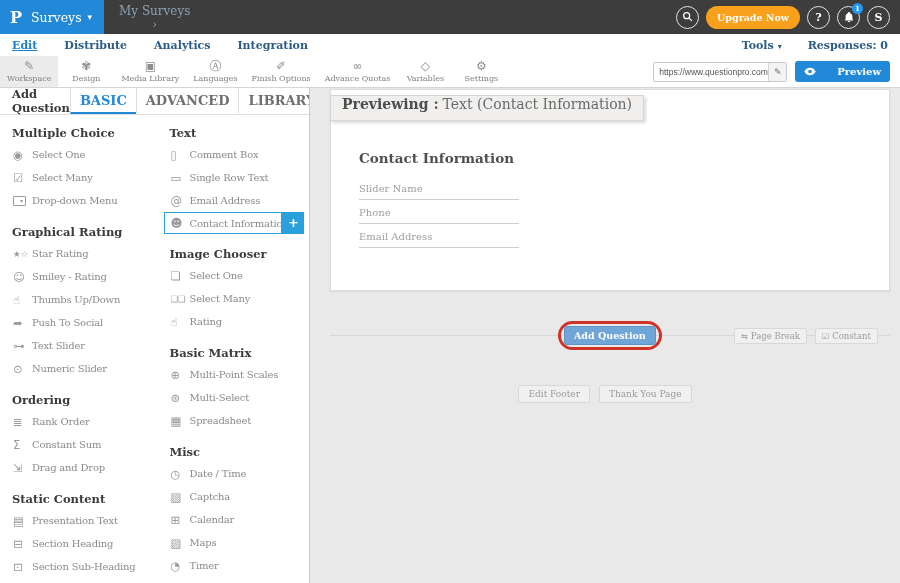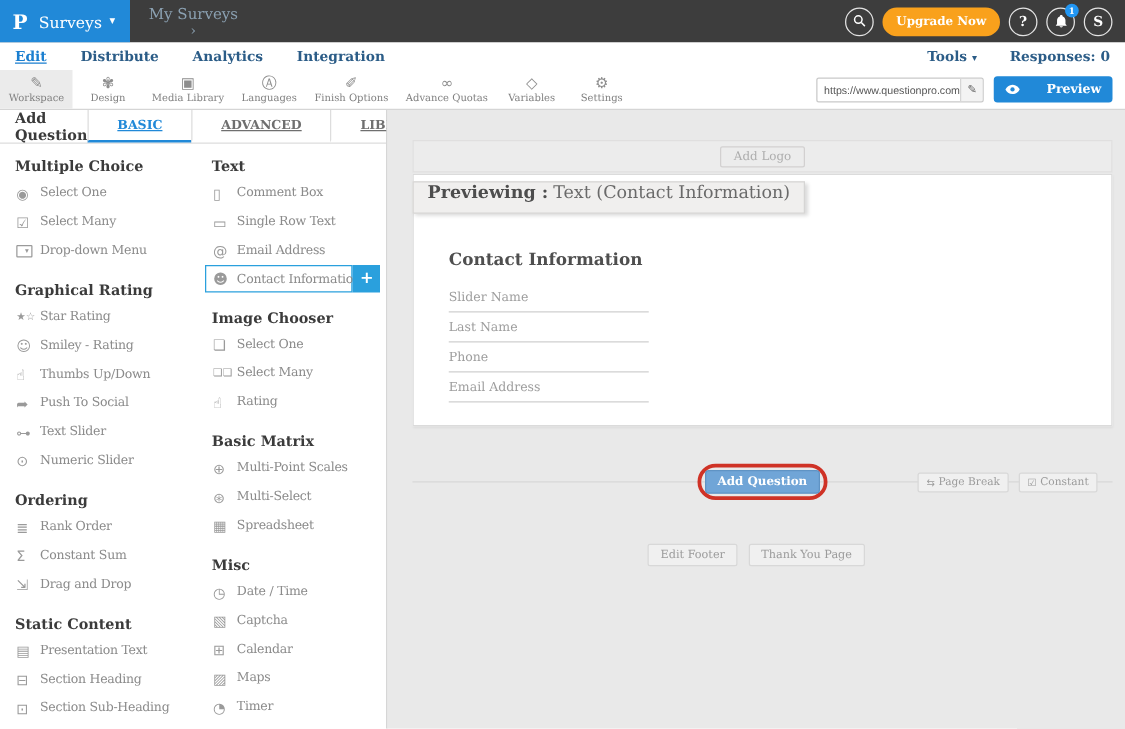--- a/index.html
+++ b/index.html
@@ -66,22 +66,22 @@
 
   
   .panel { position:absolute; top:88px; left:0; width:310px; height:495px;
     background:#fff; border-right:1px solid #c9c9c9; overflow:hidden; }
   .panel-header { height:27px; display:flex; align-items:stretch;
     border-bottom:1px solid #ddd; }
   .panel-title { flex:1; font-size:11.5px; font-weight:bold; color:#3a3a3a;
     padding-left:12px; display:flex; align-items:center; }
   #panel-tabs { display:flex; }
   .ptab { border-left:1px solid #ddd; border-bottom:2px solid transparent;
-    font-size:10px; font-weight:bold; color:#6f6f6f; display:flex; align-items:center;
-    justify-content:center; padding:0 23px; min-width:48px; cursor:pointer;text-decoration:underline; }
+    font-size:13px; font-weight:bold; color:#6f6f6f; display:flex; align-items:center;
+    justify-content:center; padding:0 9px; min-width:48px; cursor:pointer; }
   .ptab.active { color:#2189d8; border-bottom-color:#2189d8; }
   .panel-close { width:30px; border-left:1px solid #ddd; display:flex;
     align-items:center; justify-content:center; font-size:9px; color:#3a3a3a;
     cursor:pointer; font-family:"DejaVu Sans", sans-serif; }
   .panel-body { display:flex; padding-top:5px; }
   .panel-col { width:158px; }
   .panel-col:last-child { width:152px; }
   .sec-title { font-size:11.5px; font-weight:bold; color:#3b3b3b;
     margin:13px 0 3px 12px; }
   .panel-col .sec-title:first-child { margin-top:6px; }
@@ -383,37 +383,31 @@
           </div>
           <div class="pi">
             <span class="pi-icon">◔</span>
             <span class="pi-label">Timer</span>
           </div>
         </div>
       </div>
   </div>
 
   <div class="canvas">
-    <div class="logo-band">
-      <button class="add-logo-btn">Add Logo</button>
-    </div>
 
     <div class="survey-card">
       <div class="previewing-tab">
         <span class="previewing-prefix">Previewing :</span>
         <span>Text (Contact Information)</span>
       </div>
       <div class="contact-form">
         <div class="form-title">Contact Information</div>
         <div id="form-fields">
             <div class="field">
               <div class="field-label">Slider Name</div>
-            </div>
-            <div class="field">
-              <div class="field-label">Last Name</div>
             </div>
             <div class="field">
               <div class="field-label">Phone</div>
             </div>
             <div class="field">
               <div class="field-label">Email Address</div>
             </div>
           </div>
       </div>
     </div>

